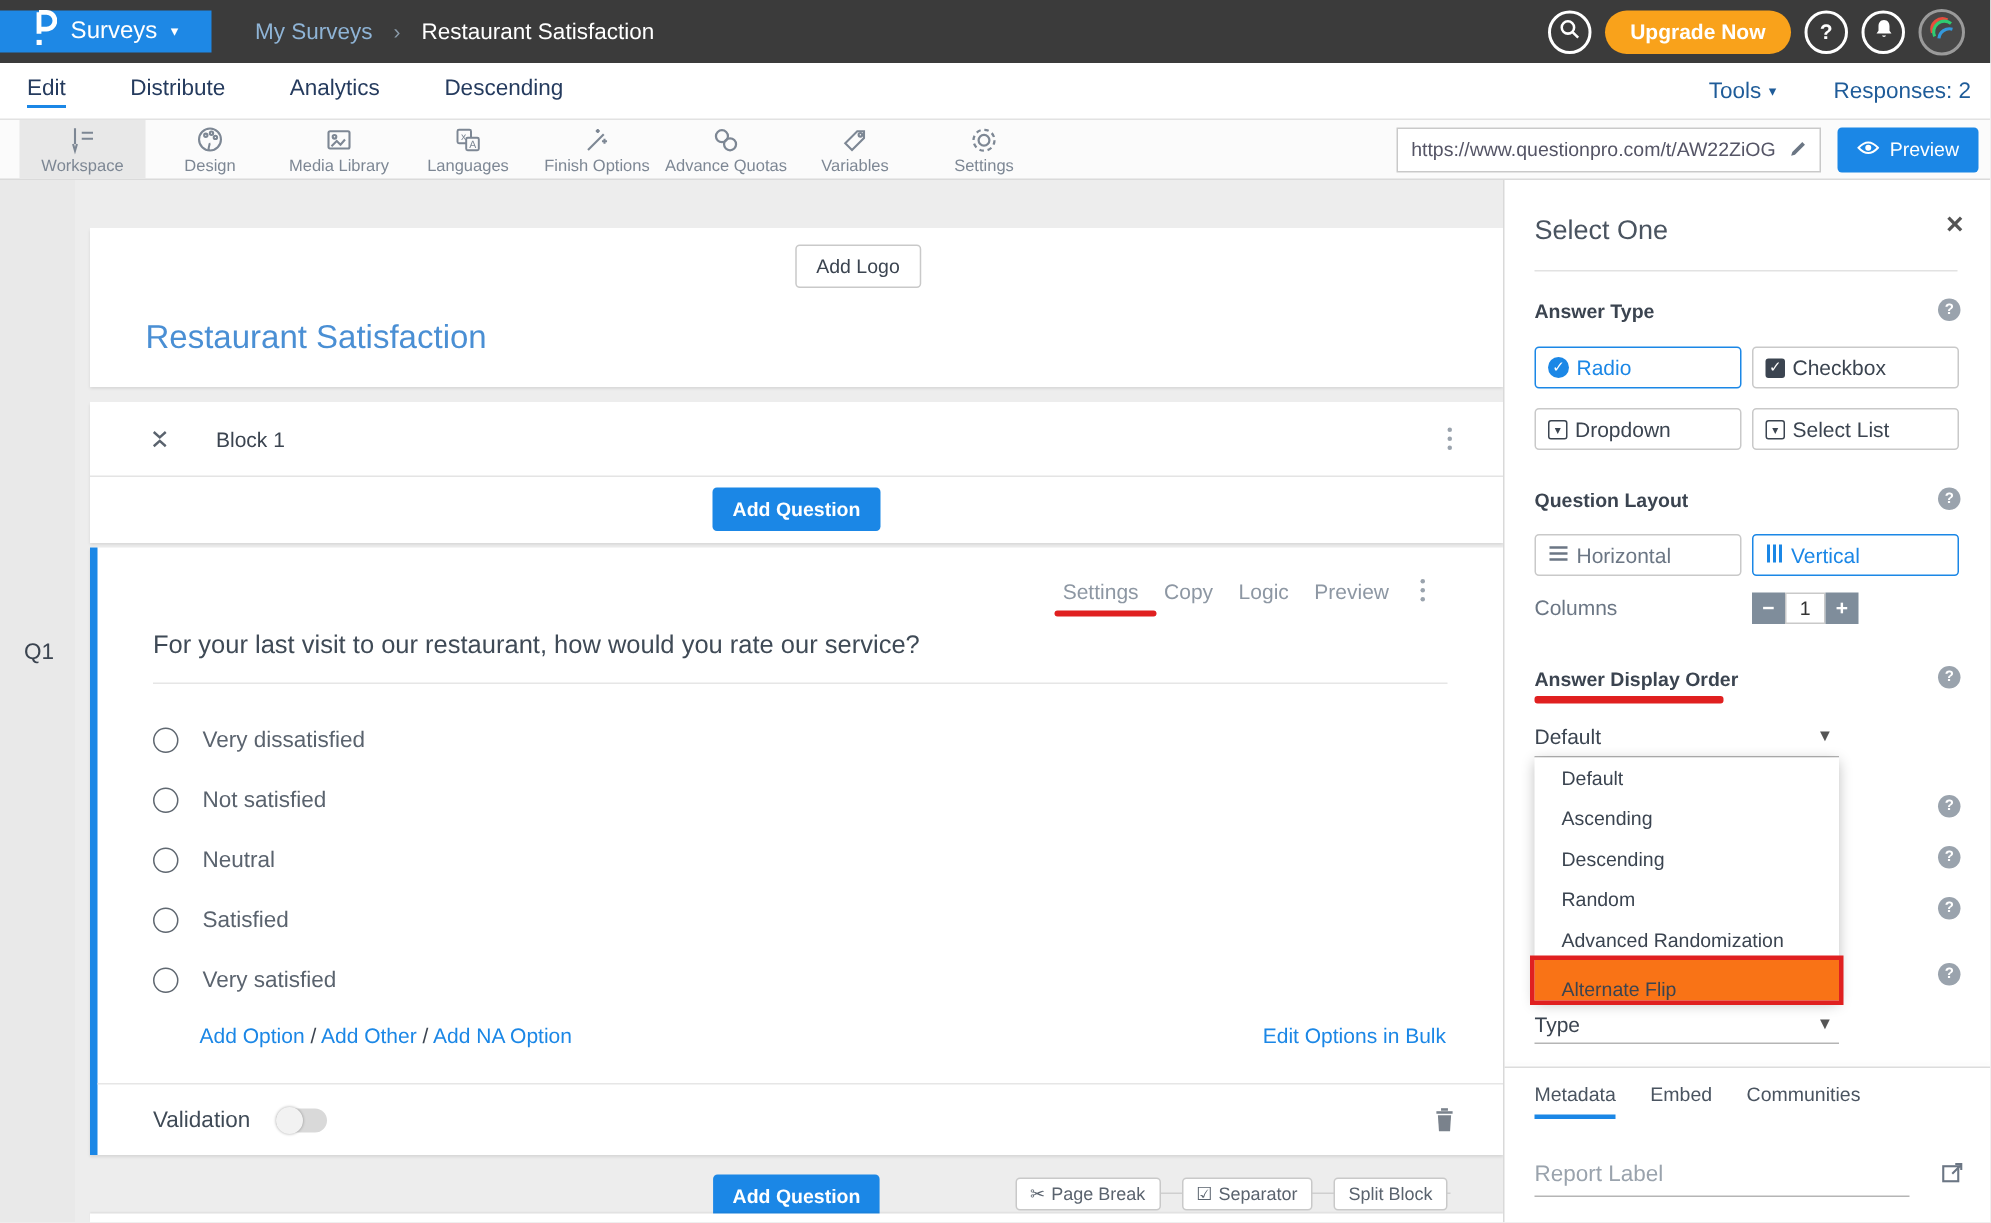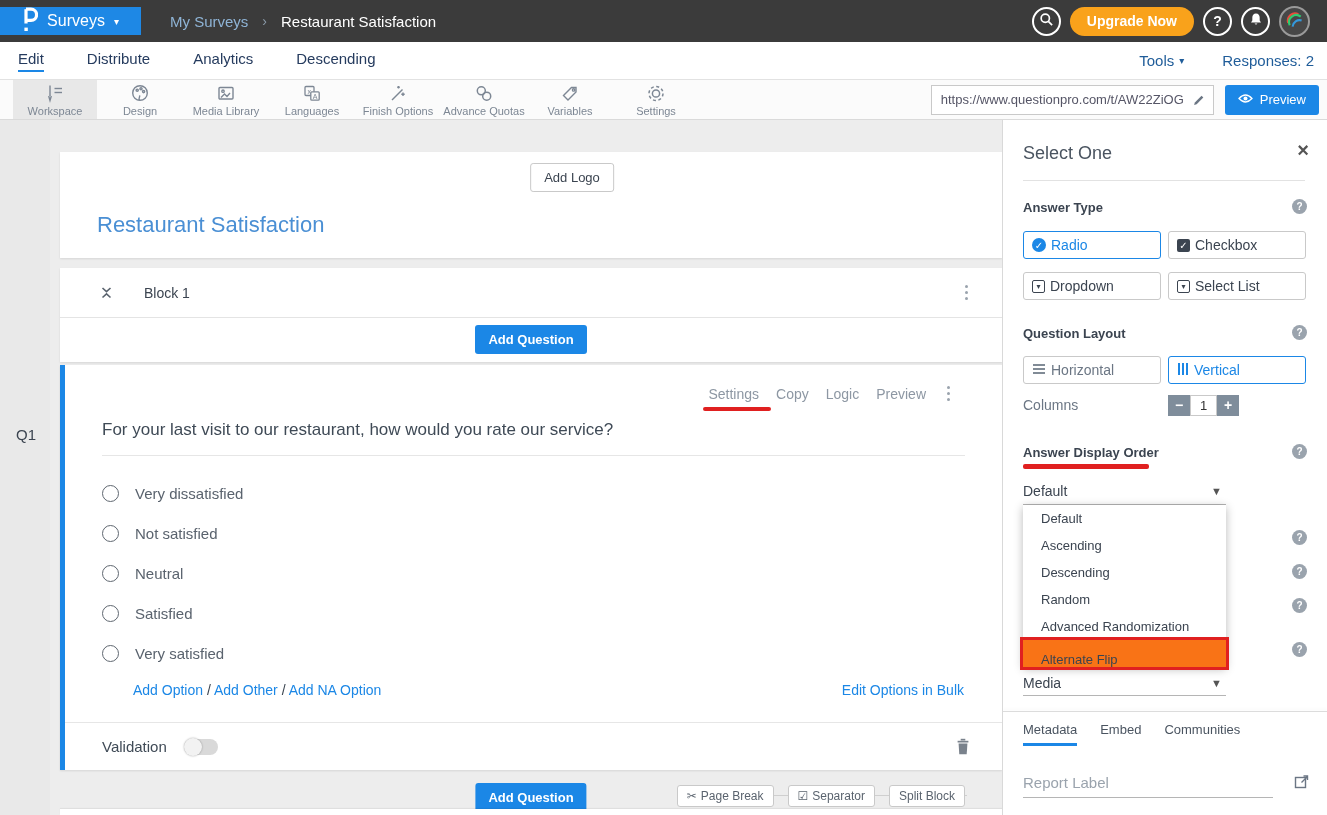--- a/index.html
+++ b/index.html
@@ -488,21 +488,21 @@
       <span>Default</span>
       <span class="sel-caret">▼</span>
     </div>
 
     <span class="help help-abs" style="top:410px">?</span>
     <span class="help help-abs" style="top:444px">?</span>
     <span class="help help-abs" style="top:478px">?</span>
     <span class="help help-abs" style="top:522px">?</span>
 
     <div class="select-like none-select">
-      <span>Media</span>
+      <span>Type</span>
       <span class="sel-caret">▼</span>
     </div>
 
     <div class="menu">
       <div class="menu-item">Default</div>
       <div class="menu-item">Ascending</div>
       <div class="menu-item">Descending</div>
       <div class="menu-item">Random</div>
       <div class="menu-item">Advanced Randomization</div>
       <div class="menu-item hl">

